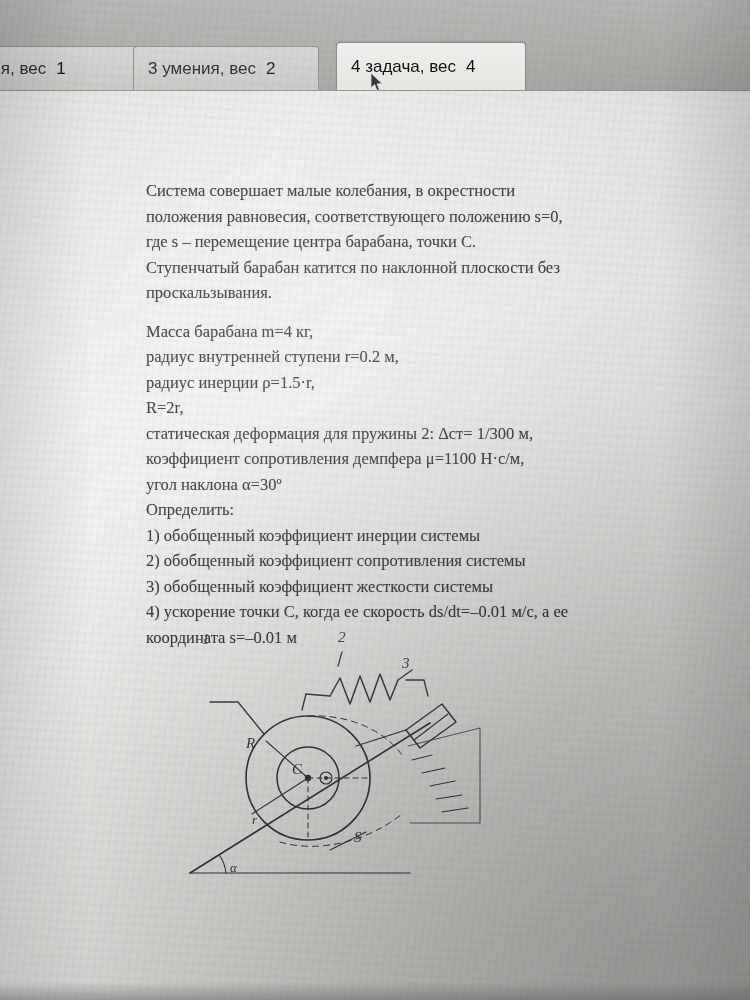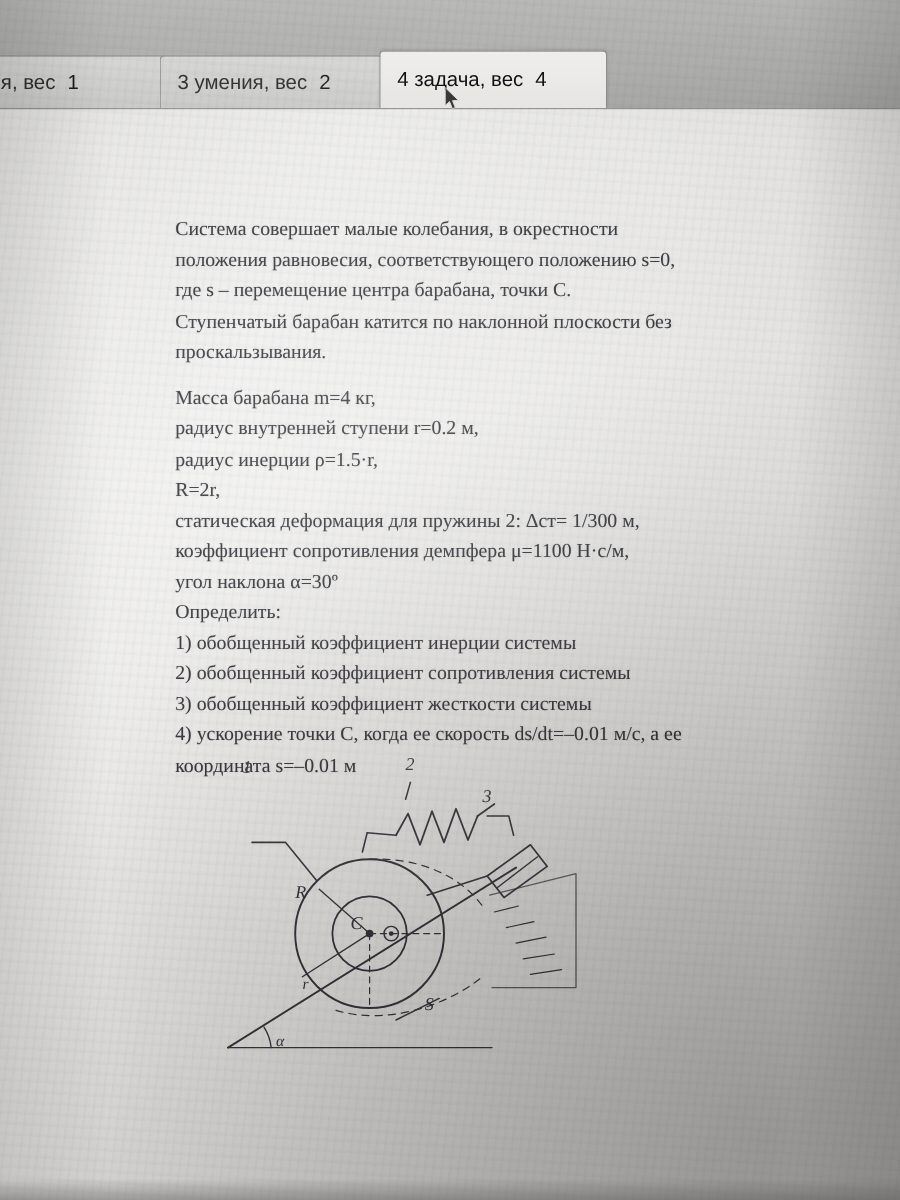--- a/index.html
+++ b/index.html
@@ -91,20 +91,21 @@
   .tab.inactive {
     background: linear-gradient(180deg, #d5d5d3 0%, #c6c6c3 100%);
     color: #262626;
   }
   .tab.active {
     background: linear-gradient(180deg, #efeeec 0%, #e6e5e2 100%);
     color: #111;
     height: 48px;
     z-index: 5;
     box-shadow: 0 -1px 2px rgba(0,0,0,.10);
+    margin-left: 20px;
   }
   #tab0 { left: -52px; width: 190px; }
   #tab1 { left: 133px; width: 186px; }
   #tab2 { left: 316px; width: 190px; }
 
   
   #cursor {
     position: absolute;
     left: 370px;
     top: 72px;

